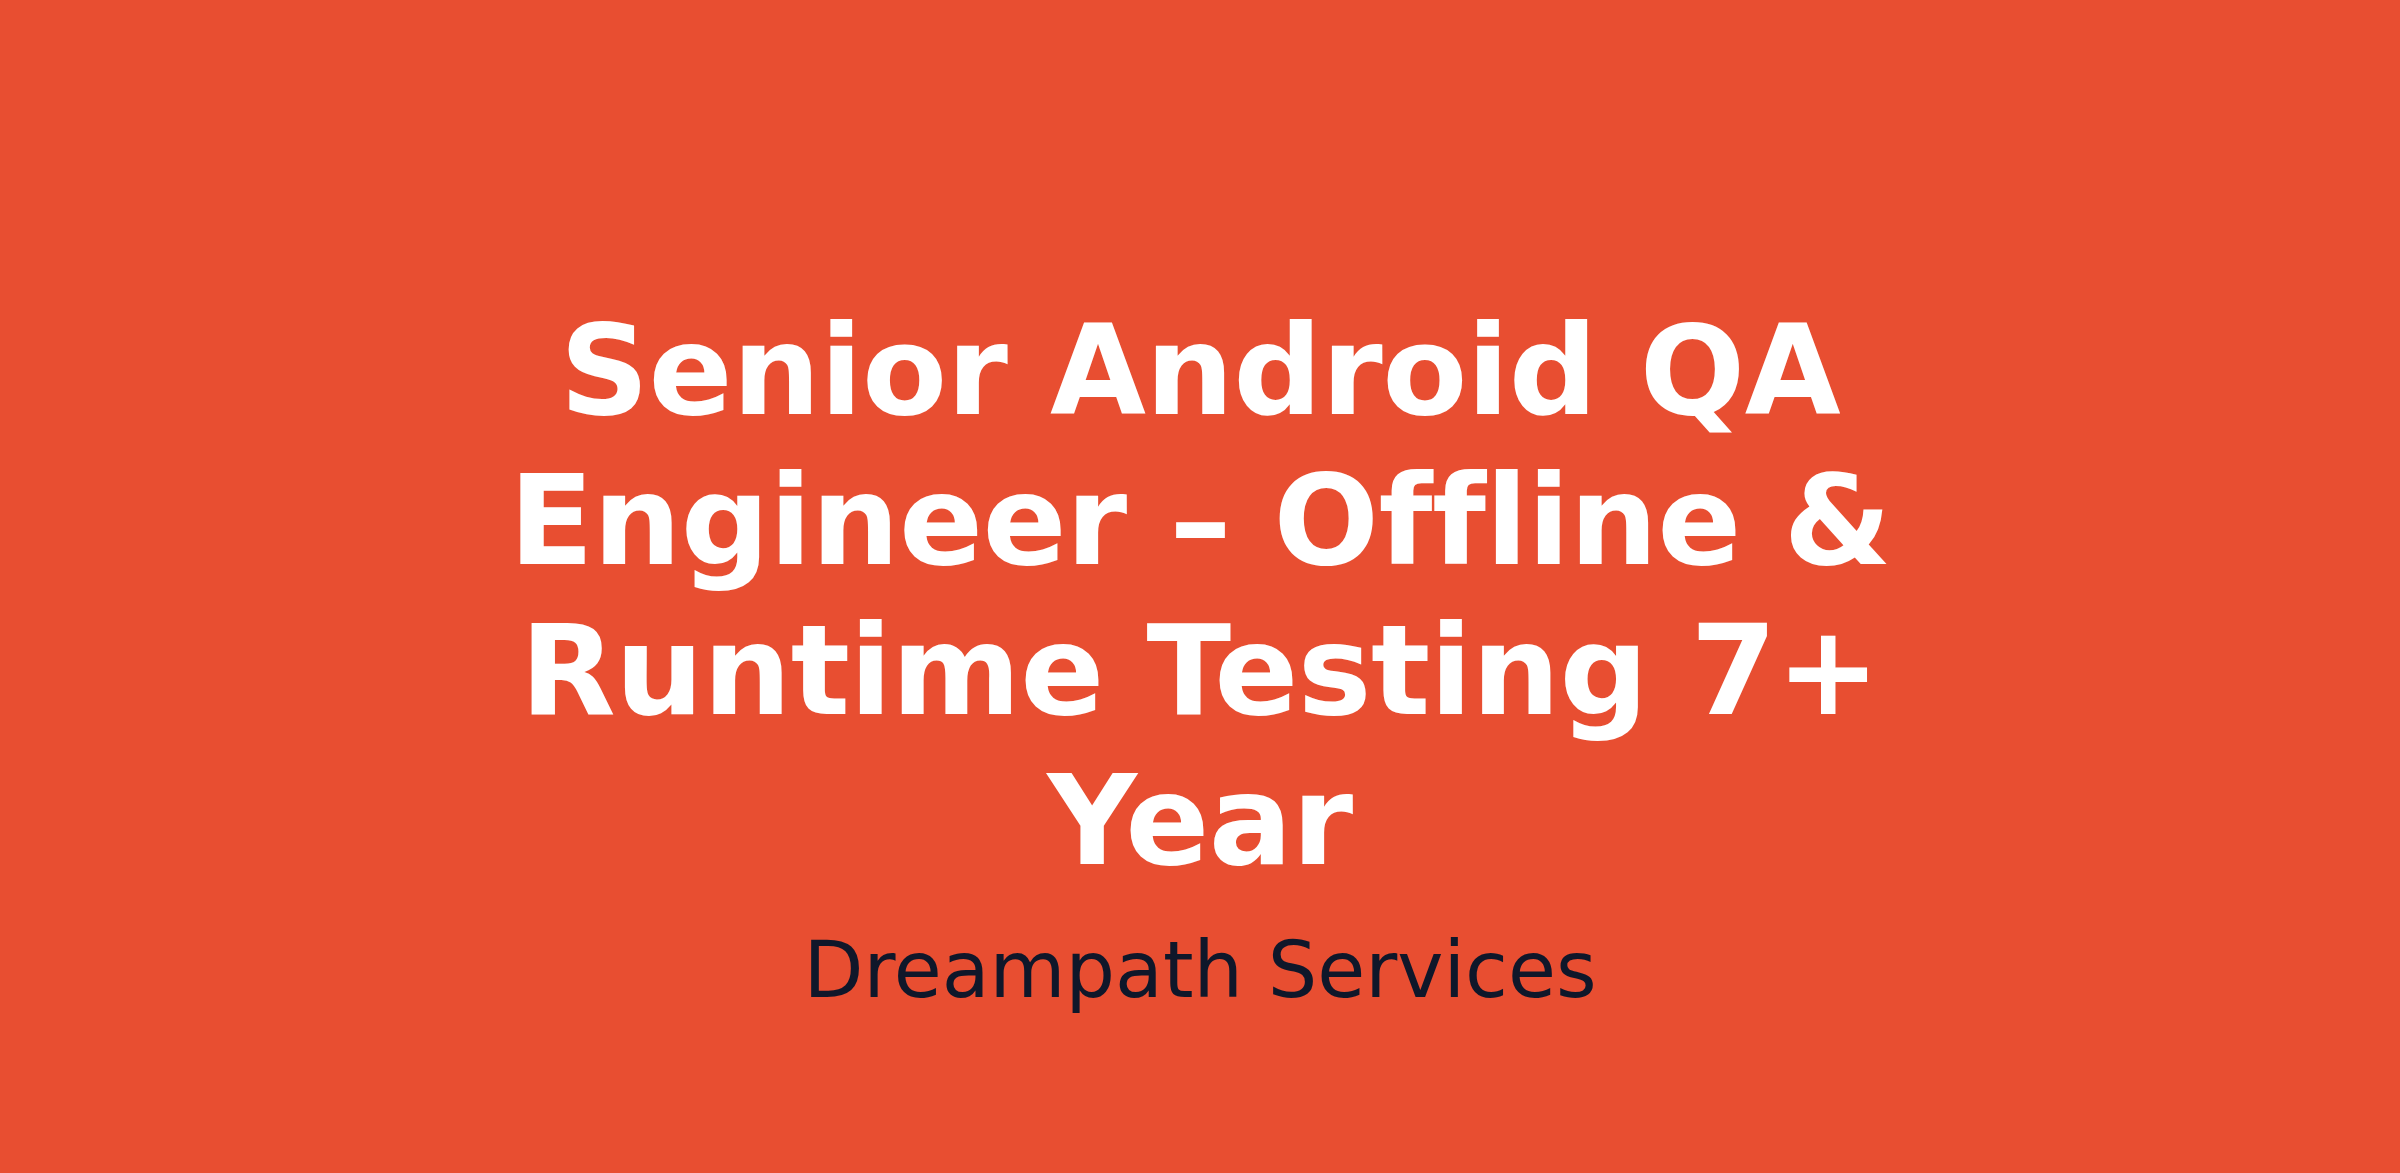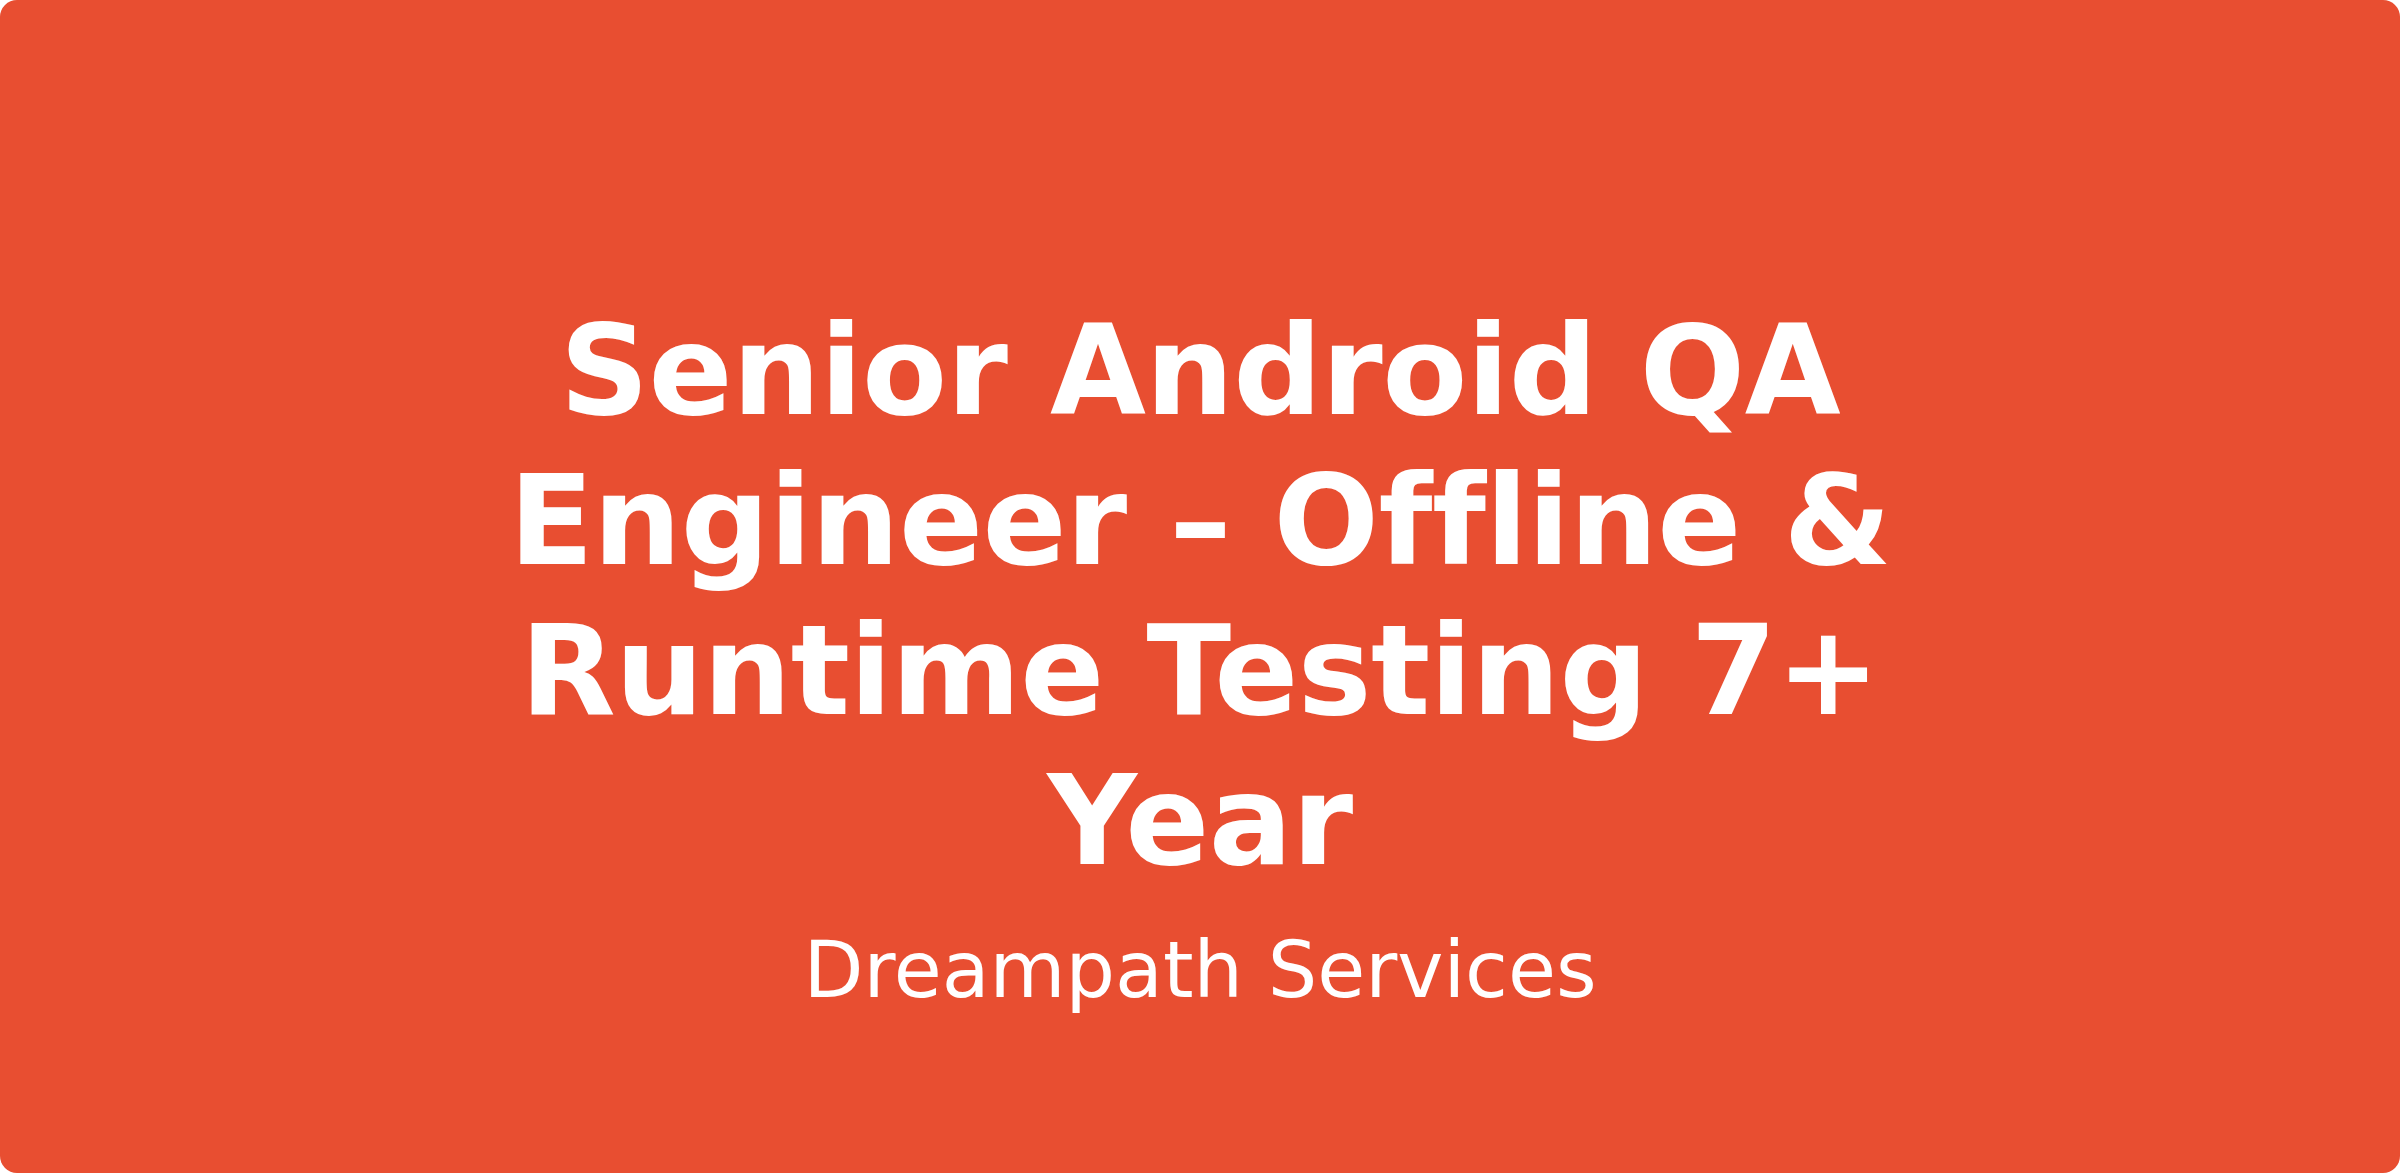--- a/index.html
+++ b/index.html
@@ -18,42 +18,41 @@
     position: relative;
     box-sizing: border-box;
     width: 2400px;
     height: 1173px;
     background-color: #e84e31;
     display: flex;
     flex-direction: column;
     align-items: center;
     justify-content: flex-start;
     padding-top: 296px;
-    border-radius: 17px;
   }
 
   .card-title {
     margin: 0;
     width: 1700px;
     text-align: center;
     color: #ffffff;
     font-family: "DejaVu Sans", sans-serif;
     font-weight: 700;
     font-size: 124px;
     line-height: 150px;
     letter-spacing: -0.5px;
     word-wrap: break-word;
   }
 
   .card-subtitle {
     margin: 0;
     margin-top: 28px;
     width: 1700px;
     text-align: center;
-    color: #ffffff;
+    color: #0f172a;
     font-family: "DejaVu Sans", sans-serif;
     font-weight: 400;
     font-size: 78px;
     line-height: 92px;
     letter-spacing: 0px;
   }
 </style>
 </head>
 <body>
 

